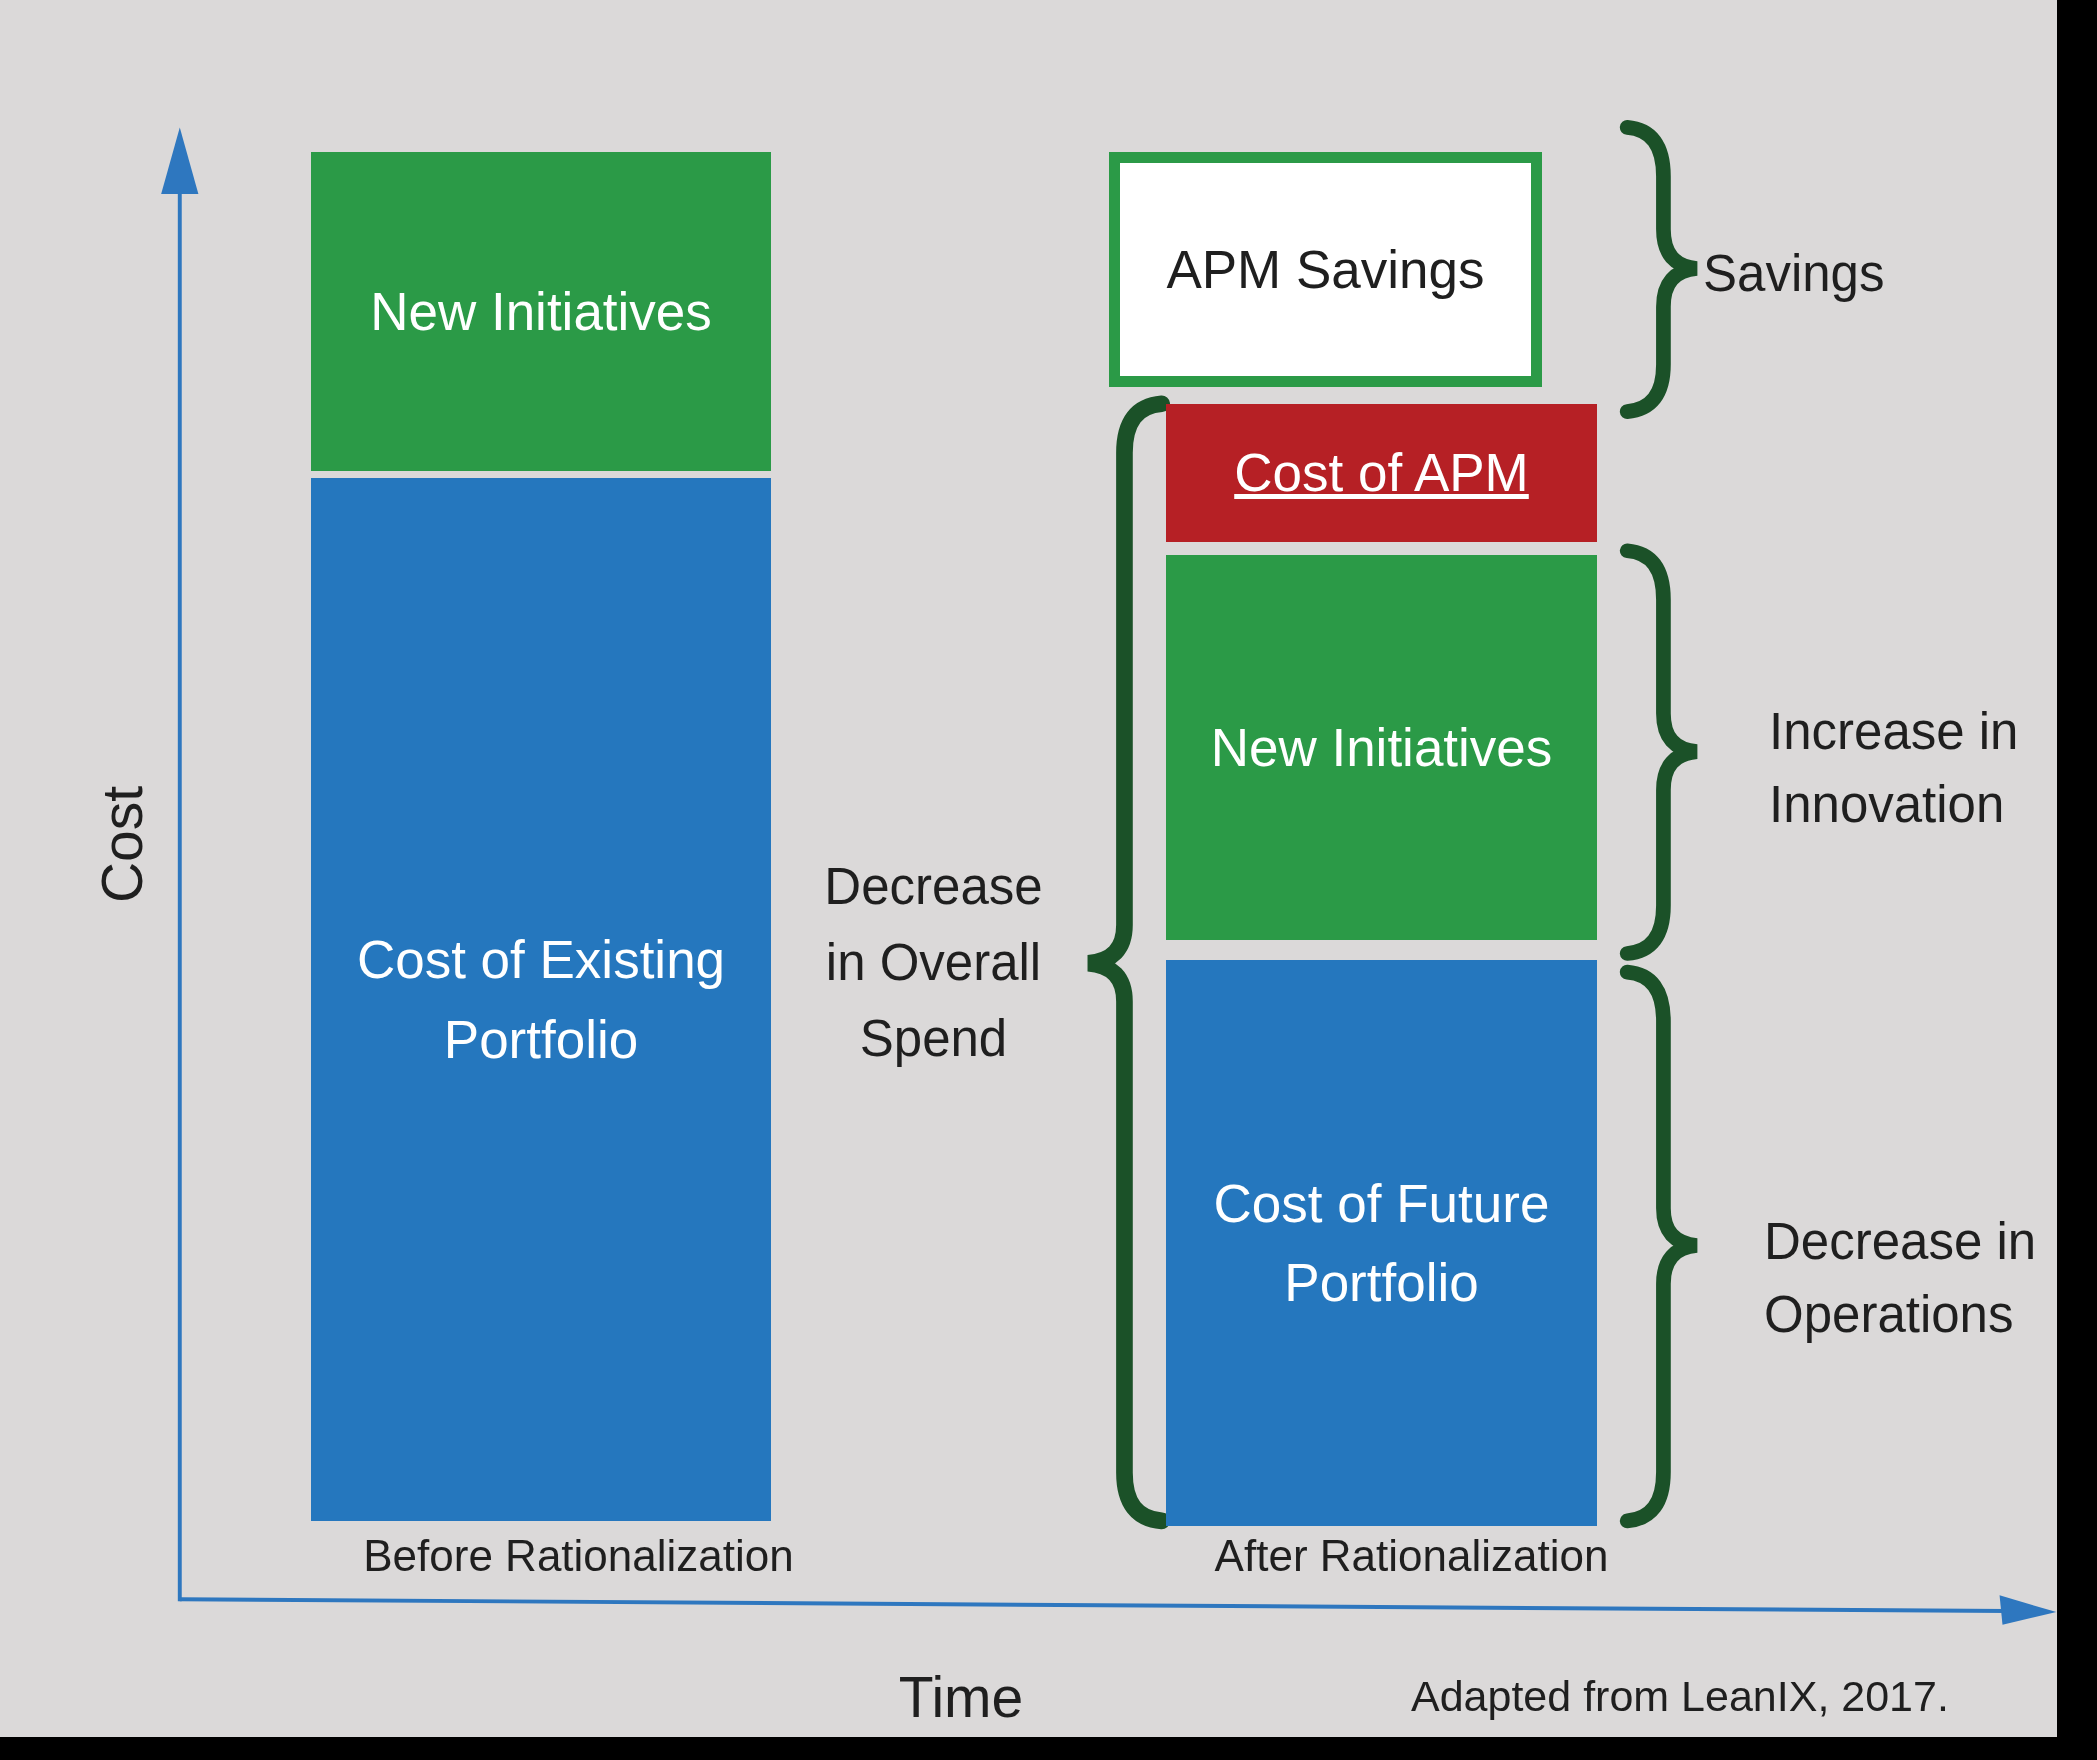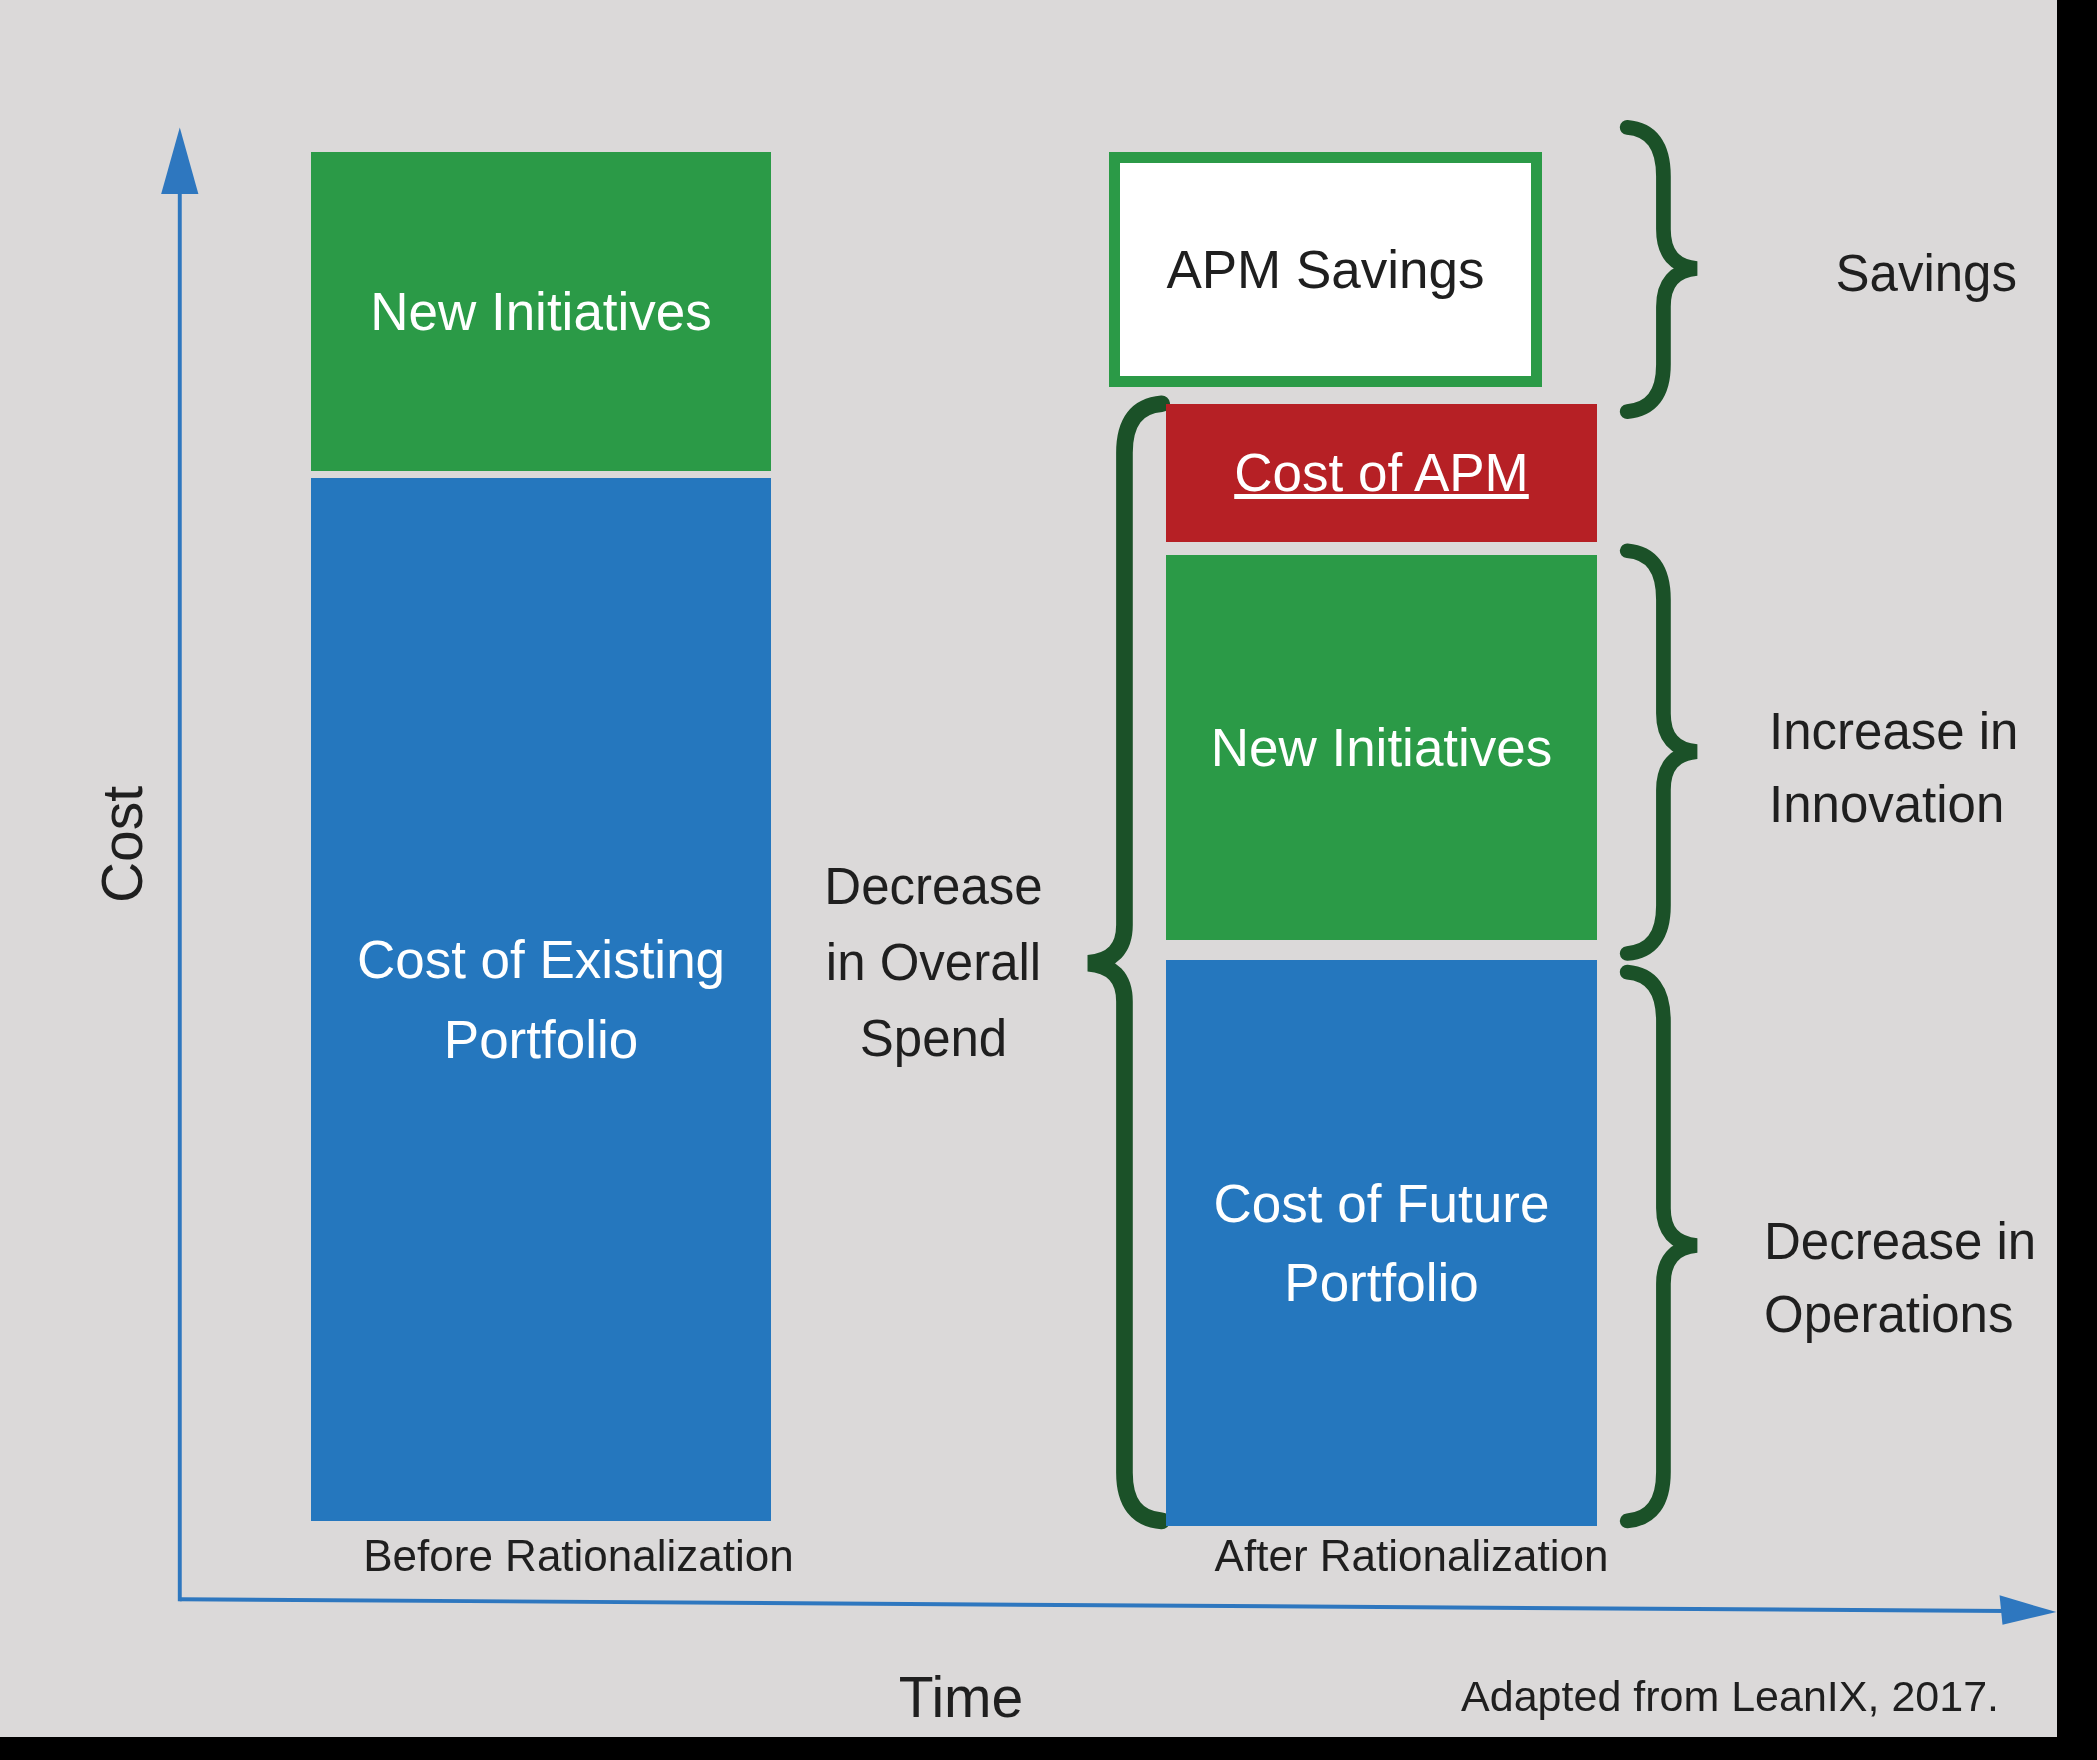--- a/index.html
+++ b/index.html
@@ -28,24 +28,24 @@
   .seg-green { left:1166px; top:555px;  width:431px; height:385px; background:#2b9a47; }
   .seg-blue  { left:1166px; top:960px;  width:431px; height:566px; background:#2577be; padding:16px 39px; }
 
   .lbl { position:absolute; font-weight:300; }
   .caption { font-size:44px; text-align:center; }
   .caption-before { left:304px;  top:1531px; width:549px; }
   .caption-after  { left:1137px; top:1531px; width:549px; }
   .axis-label { font-size:57px; text-align:center; }
   .cost-label { left:19.6px; top:815px; width:196px; height:59px; transform:rotate(-90deg); }
   .time-label { left:863px; top:1664px; width:196px; }
-  .credit { left:1411px; top:1672px; width:588px; font-size:43px; text-align:right; }
+  .credit { left:1411px; top:1672px; width:588px; font-size:43px; text-align:left; }
 
   .callout { font-size:51px; line-height:73px; }
-  .callout-savings    { left:1703px; top:237px;  width:314px;text-align:right; }
+  .callout-savings    { left:1703px; top:237px;  width:314px; }
   .callout-innovation { left:1753px; top:695px;  width:304px;margin-left:16px; }
   .callout-operations { left:1764px; top:1205px; width:304px; }
   .callout-overall    { left:806px;  top:849px;  width:255px; text-align:center; line-height:76px; }
 
   svg.overlay { position:absolute; left:0; top:0; pointer-events:none; }
 </style>
 </head>
 <body>
 
 <div class="stage">

